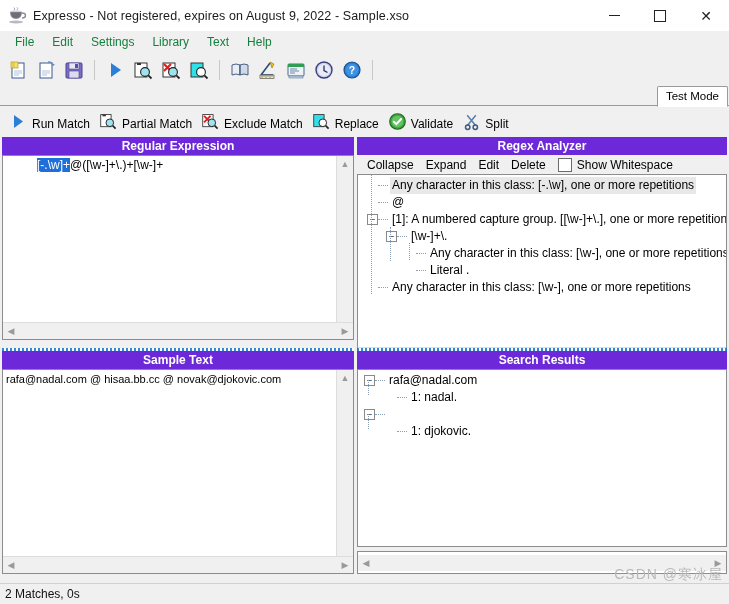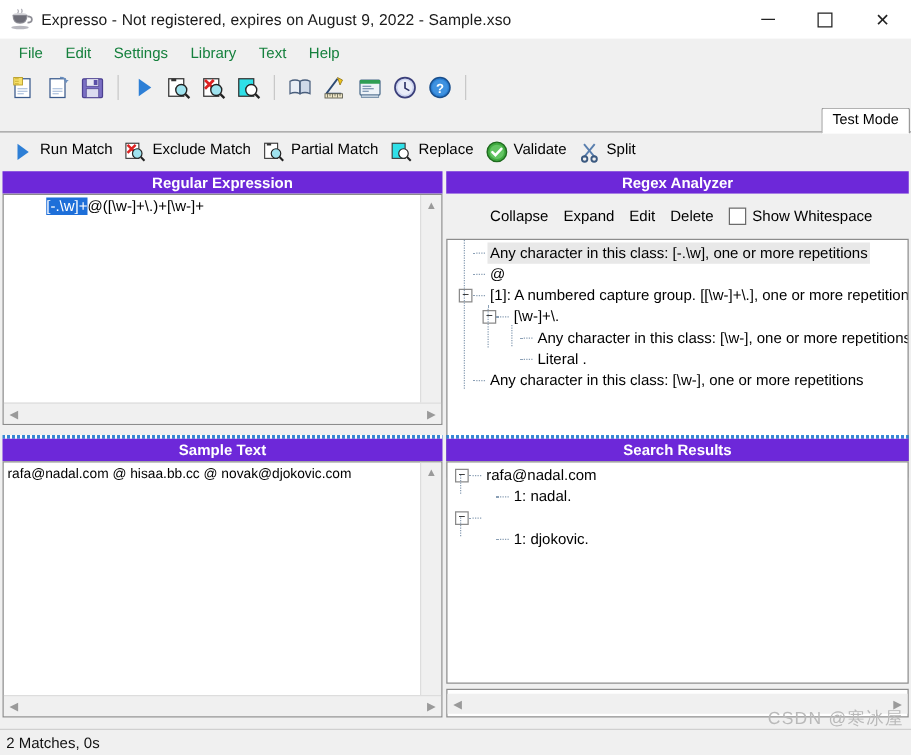--- a/index.html
+++ b/index.html
@@ -54,21 +54,21 @@
     border-radius:2px 2px 0 0;margin-right:1px;color:#000;white-space:nowrap;
   }
   .tab.active{background:#ffffff;height:20px;line-height:19px;position:relative;z-index:2;
               border-bottom:1px solid #ffffff;}
 
   
   .actionbar{
     position:absolute;left:0;top:107px;width:729px;height:28px;
     background:#f0f0f0;display:flex;align-items:center;padding-left:6px;
   }
-  .action{display:flex;align-items:flex-start;gap:4px;padding:2px 6px 2px 3px;font-size:12px;white-space:nowrap;}
+  .action{display:flex;align-items:flex-end;gap:4px;padding:2px 6px 2px 3px;font-size:12px;white-space:nowrap;}
   .action .ico{width:19px;height:19px;display:block;flex:none;}
 
   
   .panel{position:absolute;box-sizing:border-box;}
   .panel-head{
     height:18px;line-height:18px;background:#6d28d9;color:#fff;
     font-size:12px;font-weight:bold;text-align:center;
   }
   .panel-body{
     background:#fff;border:1px solid #8c8c8c;box-sizing:border-box;
@@ -101,22 +101,22 @@
   .hscroll .arrow{width:16px;height:16px;display:flex;align-items:center;justify-content:center;
                   color:#9a9a9a;font-size:9px;}
   .hscroll .arrow.lf{position:absolute;left:0;top:0;}
   .hscroll .arrow.rt{position:absolute;right:0;top:0;}
   .hscroll .thumb{position:absolute;left:16px;right:16px;top:1px;height:14px;background:#cdcdcd;}
   .hscroll.dark .arrow{color:#555;}
 
   
   #analyzer-panel{left:357px;top:137px;width:370px;height:203px;}
   #analyzer-panel .panel-toolbar{
-    height:36px;background:#f0f0f0;display:flex;align-items:center;gap:0px;
-    padding-left:4px;box-sizing:border-box;justify-content:center;
+    height:19px;background:#f0f0f0;display:flex;align-items:center;gap:0px;
+    padding-left:4px;box-sizing:border-box;
   }
   .an-btn{padding:2px 6px;font-size:12px;white-space:nowrap;}
   .an-check{display:flex;align-items:center;gap:5px;padding:2px 4px 2px 6px;font-size:12px;}
   .an-check .box{width:12px;height:12px;border:1px solid #6b6b6b;background:#fff;display:block;flex:none;}
   #analyzer-panel .panel-body{height:191px;}
 
   .tree{position:absolute;left:0;top:0;right:0;bottom:17px;overflow:hidden;
         font-size:12px;line-height:17px;padding-top:2px;}
   .tnode{position:relative;height:17px;white-space:nowrap;display:flex;align-items:center;}
   .tnode .lbl{padding:0 2px;}
@@ -319,38 +319,38 @@
             <path d="M5 3l9 6.5-9 6.5z" fill="#2d7fd6"></path>
           </svg>
       </span>
       <span>Run Match</span>
     </div>
 
     <div class="action">
       <span class="ico">
         <svg width="19" height="19" viewBox="0 0 22 22">
           <rect x="2" y="3" width="12" height="14" fill="#fff" stroke="#333"></rect>
+          <path d="M4 3h4v2H4z" fill="#333"></path>
+          <circle cx="12.5" cy="12.5" r="4.4" fill="#9fe3ef" stroke="#222" stroke-width="1.1"></circle>
+          <path d="M15.8 15.8l3.4 3.4" stroke="#222" stroke-width="1.9"></path>
+        </svg>
+      </span>
+      <span>Partial Match</span>
+    </div>
+
+    <div class="action">
+      <span class="ico">
+        <svg width="19" height="19" viewBox="0 0 22 22">
+          <rect x="2" y="3" width="12" height="14" fill="#fff" stroke="#333"></rect>
           <path d="M3.5 4.5l7.5 7.5M11 4.5l-7.5 7.5" stroke="#d22" stroke-width="2.3"></path>
           <circle cx="12.5" cy="12.5" r="4.4" fill="#9fe3ef" stroke="#222" stroke-width="1.1"></circle>
           <path d="M15.8 15.8l3.4 3.4" stroke="#222" stroke-width="1.9"></path>
         </svg>
       </span>
       <span>Exclude Match</span>
-    </div>
-
-    <div class="action">
-      <span class="ico">
-        <svg width="19" height="19" viewBox="0 0 22 22">
-          <rect x="2" y="3" width="12" height="14" fill="#fff" stroke="#333"></rect>
-          <path d="M4 3h4v2H4z" fill="#333"></path>
-          <circle cx="12.5" cy="12.5" r="4.4" fill="#9fe3ef" stroke="#222" stroke-width="1.1"></circle>
-          <path d="M15.8 15.8l3.4 3.4" stroke="#222" stroke-width="1.9"></path>
-        </svg>
-      </span>
-      <span>Partial Match</span>
     </div>
 
     <div class="action">
       <span class="ico">
         <svg width="19" height="19" viewBox="0 0 22 22">
           <rect x="2" y="3" width="12" height="14" fill="#2fe0e8" stroke="#333"></rect>
           <circle cx="12.5" cy="12.5" r="4.4" fill="#fff" stroke="#222" stroke-width="1.1"></circle>
           <path d="M15.8 15.8l3.4 3.4" stroke="#222" stroke-width="1.9"></path>
         </svg>
       </span>

